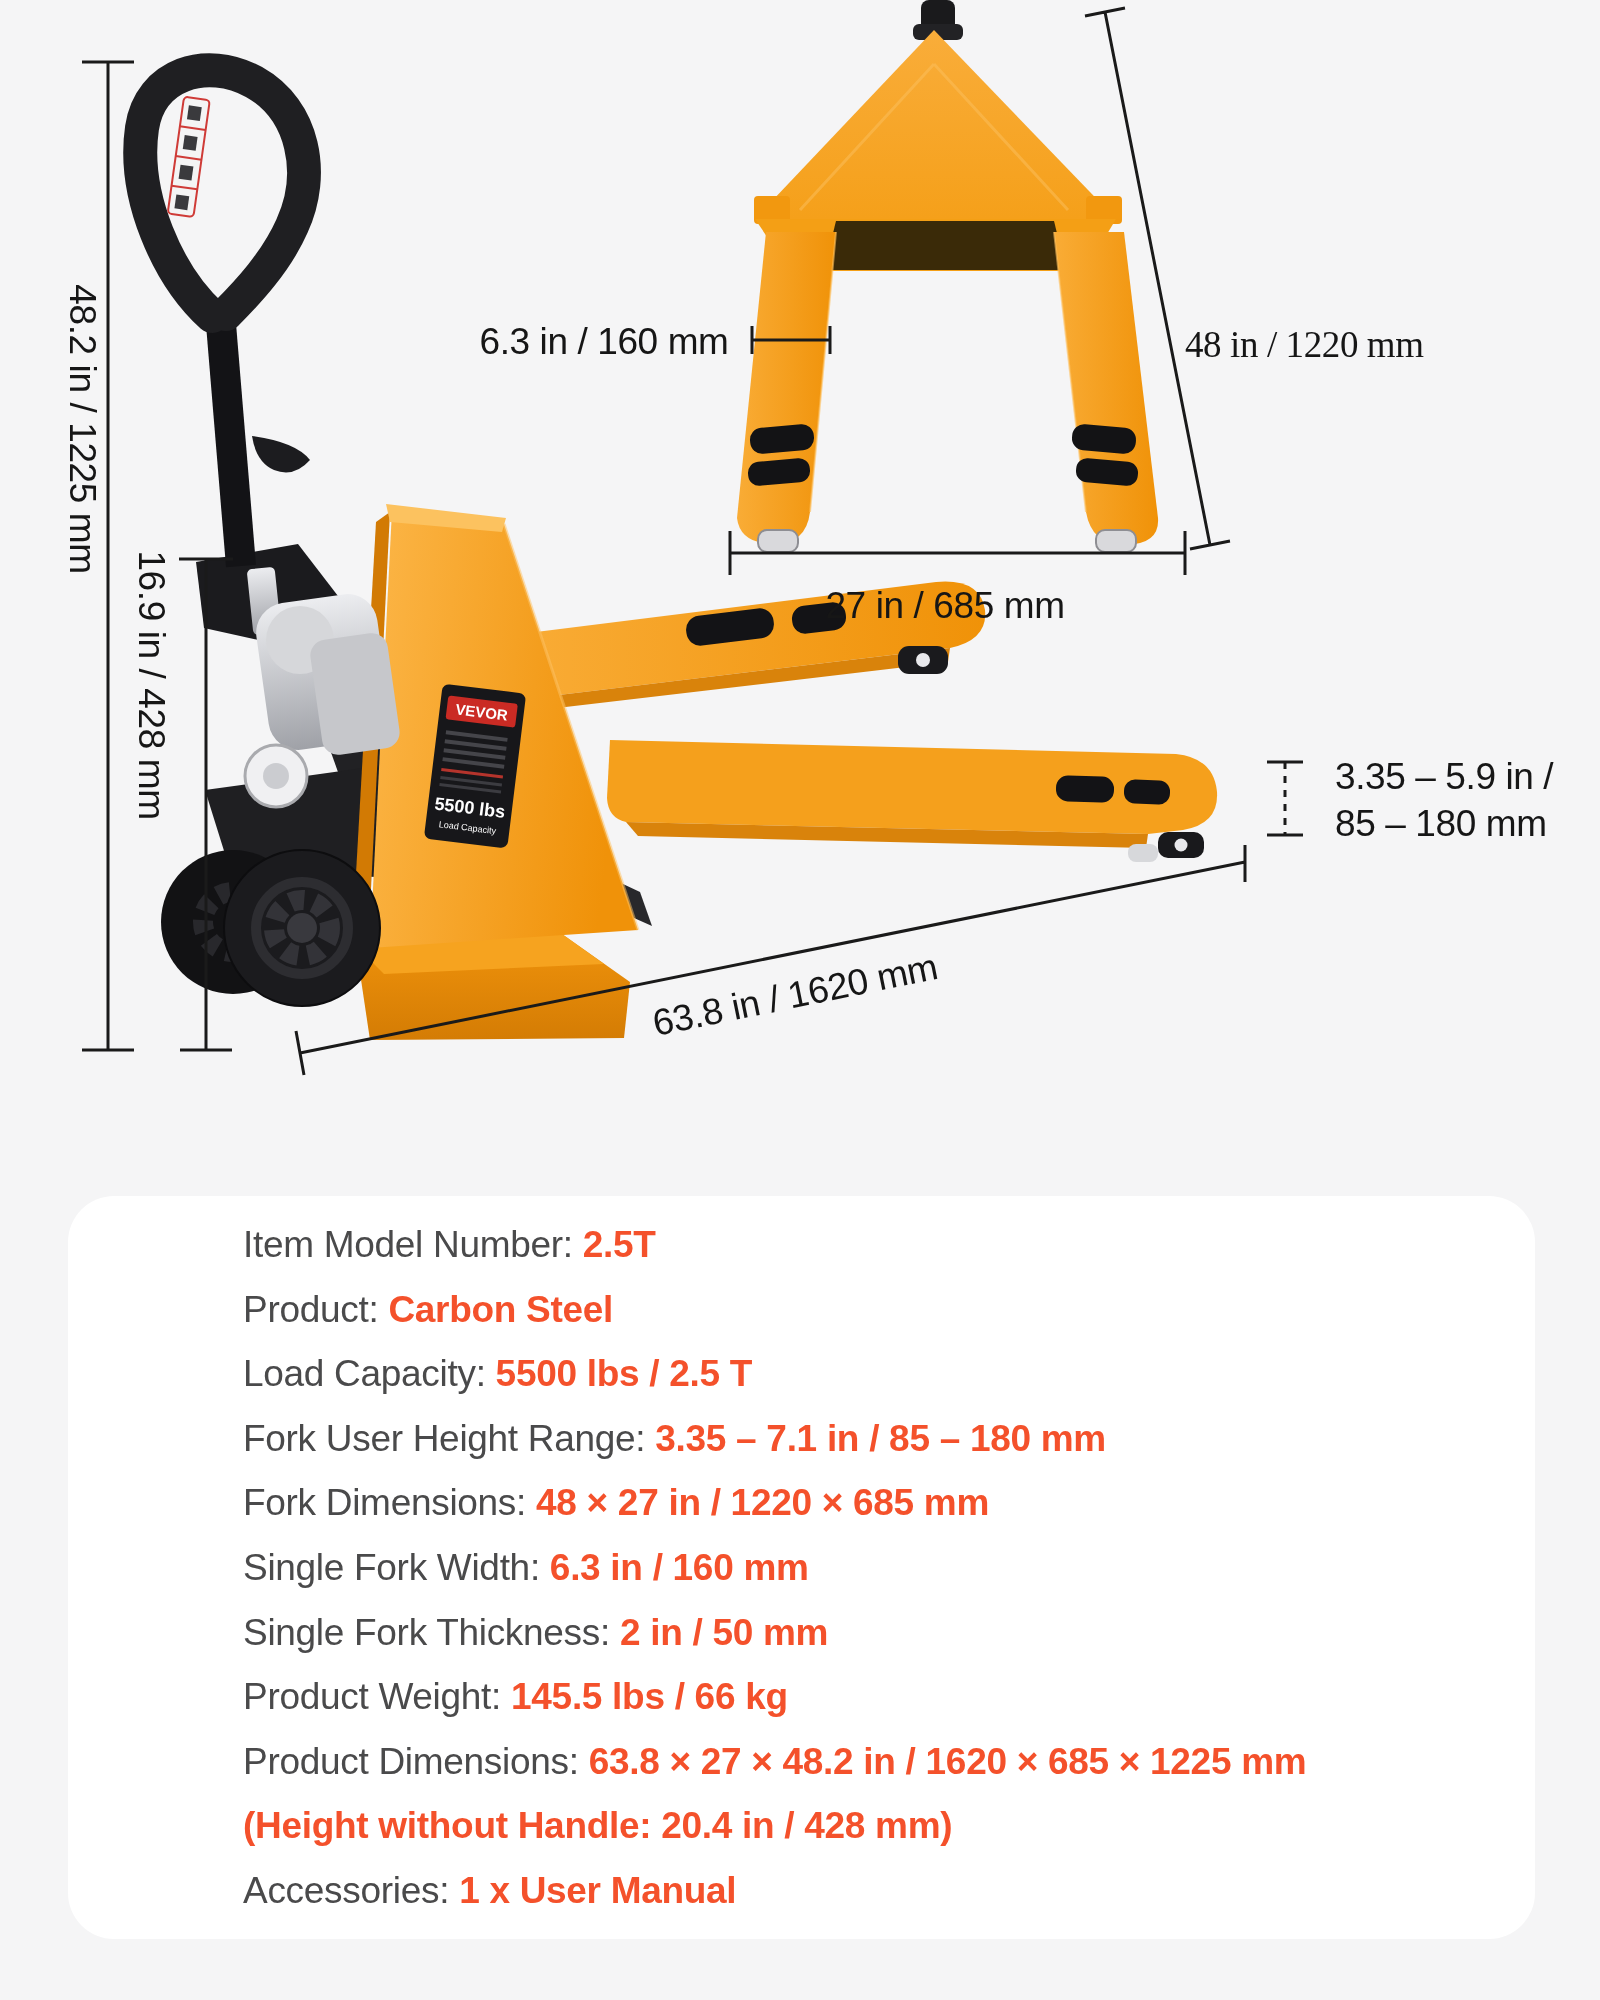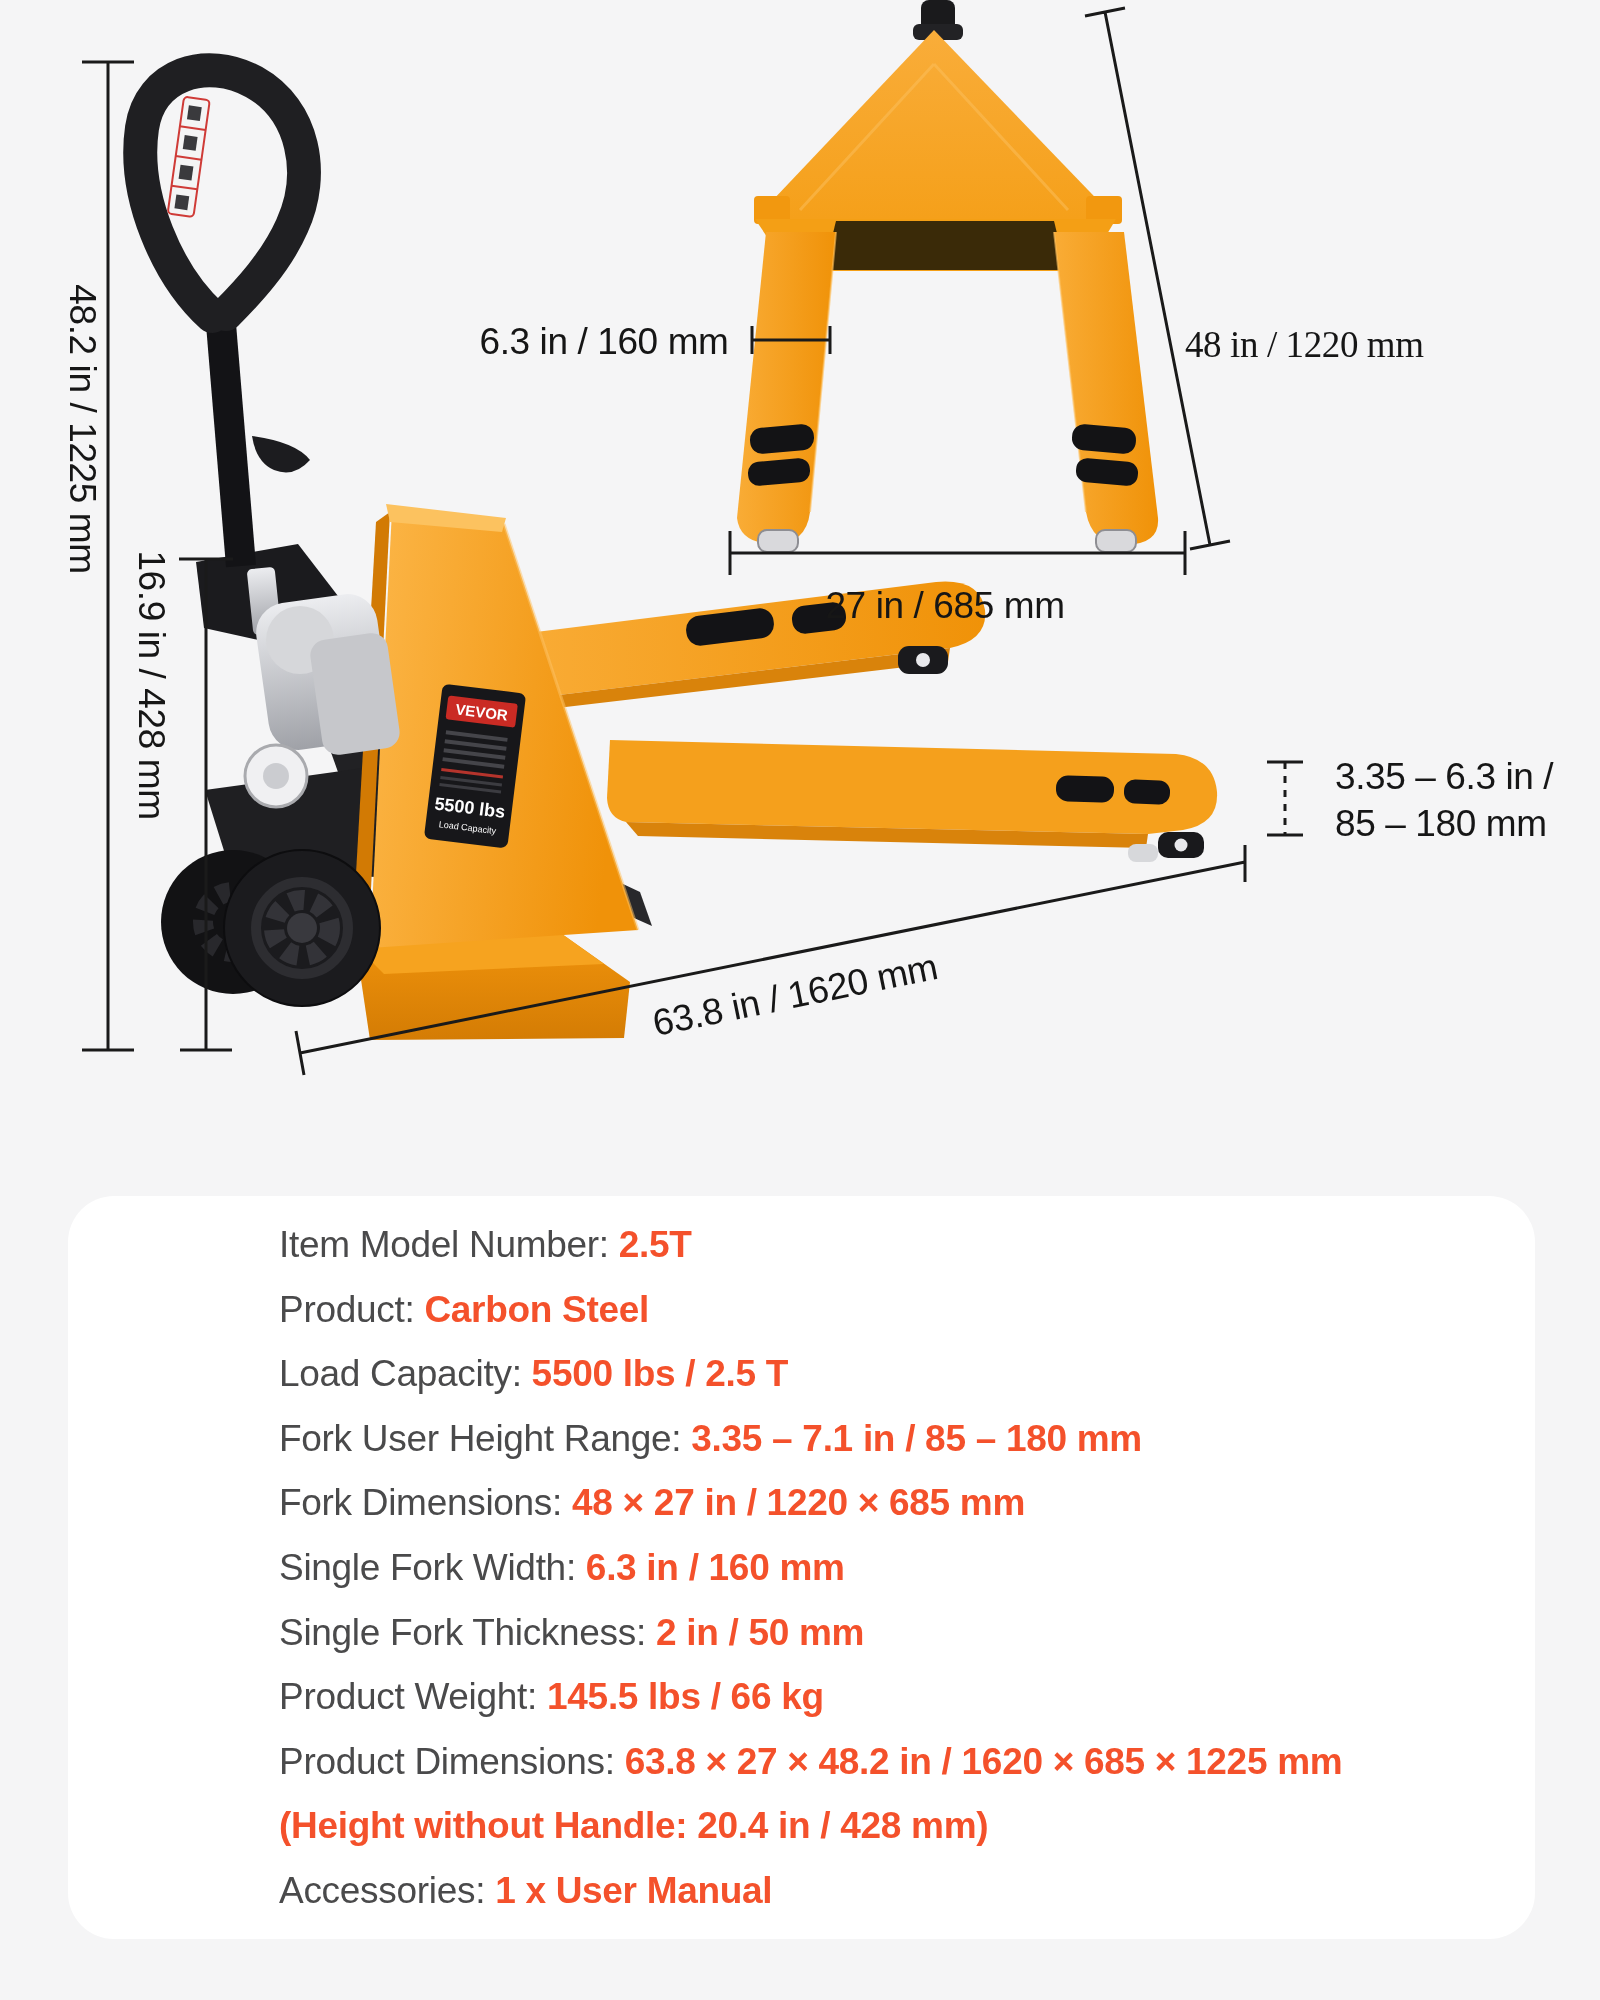--- a/index.html
+++ b/index.html
@@ -21,21 +21,21 @@
   .dim.left-anchor{transform:translate(0,-50%);font-family:Liberation Serif, serif;}
   .dim.diag{transform:translate(-50%,-50%) rotate(-11.5deg);}
   
   .spec-card{
     position:absolute;left:68px;top:1196px;width:1467px;height:743px;
     background:#ffffff;border-radius:46px;
     padding:17px 0 0 175px;box-sizing:border-box;
   }
   .spec-row{
     height:64.6px;line-height:64.6px;white-space:nowrap;
-    font-size:37px;letter-spacing:-0.3px;margin-left:36px;
+    font-size:37px;letter-spacing:-0.3px;
   }
   .spec-label{color:#4a4a4b;font-weight:400;}
   .spec-value{color:#f4512b;font-weight:700;}
   .sticker-text{fill:#ffffff;font-family:"Liberation Sans",sans-serif;}
 </style>
 </head>
 <body>
 
 <div class="stage">
 
@@ -189,21 +189,21 @@
       <path d="M300,1053 L1245,862 M296,1031 L304,1075 M1245,845 V882"></path>
     </g>
   </svg>
 
   <div class="dim vert" style="left:82px;top:429px;">48.2 in / 1225 mm</div>
   <div class="dim vert" style="left:151px;top:685px;">16.9 in / 428 mm</div>
   <div class="dim center" style="left:604px;top:341px;">6.3 in / 160 mm</div>
   <div class="dim left-anchor" style="left:1185px;top:344px;">48 in / 1220 mm</div>
   <div class="dim center" style="left:945px;top:605px;">27 in / 685 mm</div>
   <div class="dim" style="left:1335px;top:753px;">
-    <div>3.35 – 6.3 in /</div>
+    <div>3.35 – 5.9 in /</div>
     <div>85 – 180 mm</div>
   </div>
   <div class="dim diag" style="left:795px;top:995px;">63.8 in / 1620 mm</div>
 </div>
 
 <div class="spec-card">
   <div class="spec-row"><span class="spec-label">Item Model Number: </span><span class="spec-value">2.5T</span></div>
   <div class="spec-row"><span class="spec-label">Product: </span><span class="spec-value">Carbon Steel</span></div>
   <div class="spec-row"><span class="spec-label">Load Capacity: </span><span class="spec-value">5500 lbs / 2.5 T</span></div>
   <div class="spec-row"><span class="spec-label">Fork User Height Range: </span><span class="spec-value">3.35 – 7.1 in / 85 – 180 mm</span></div>

